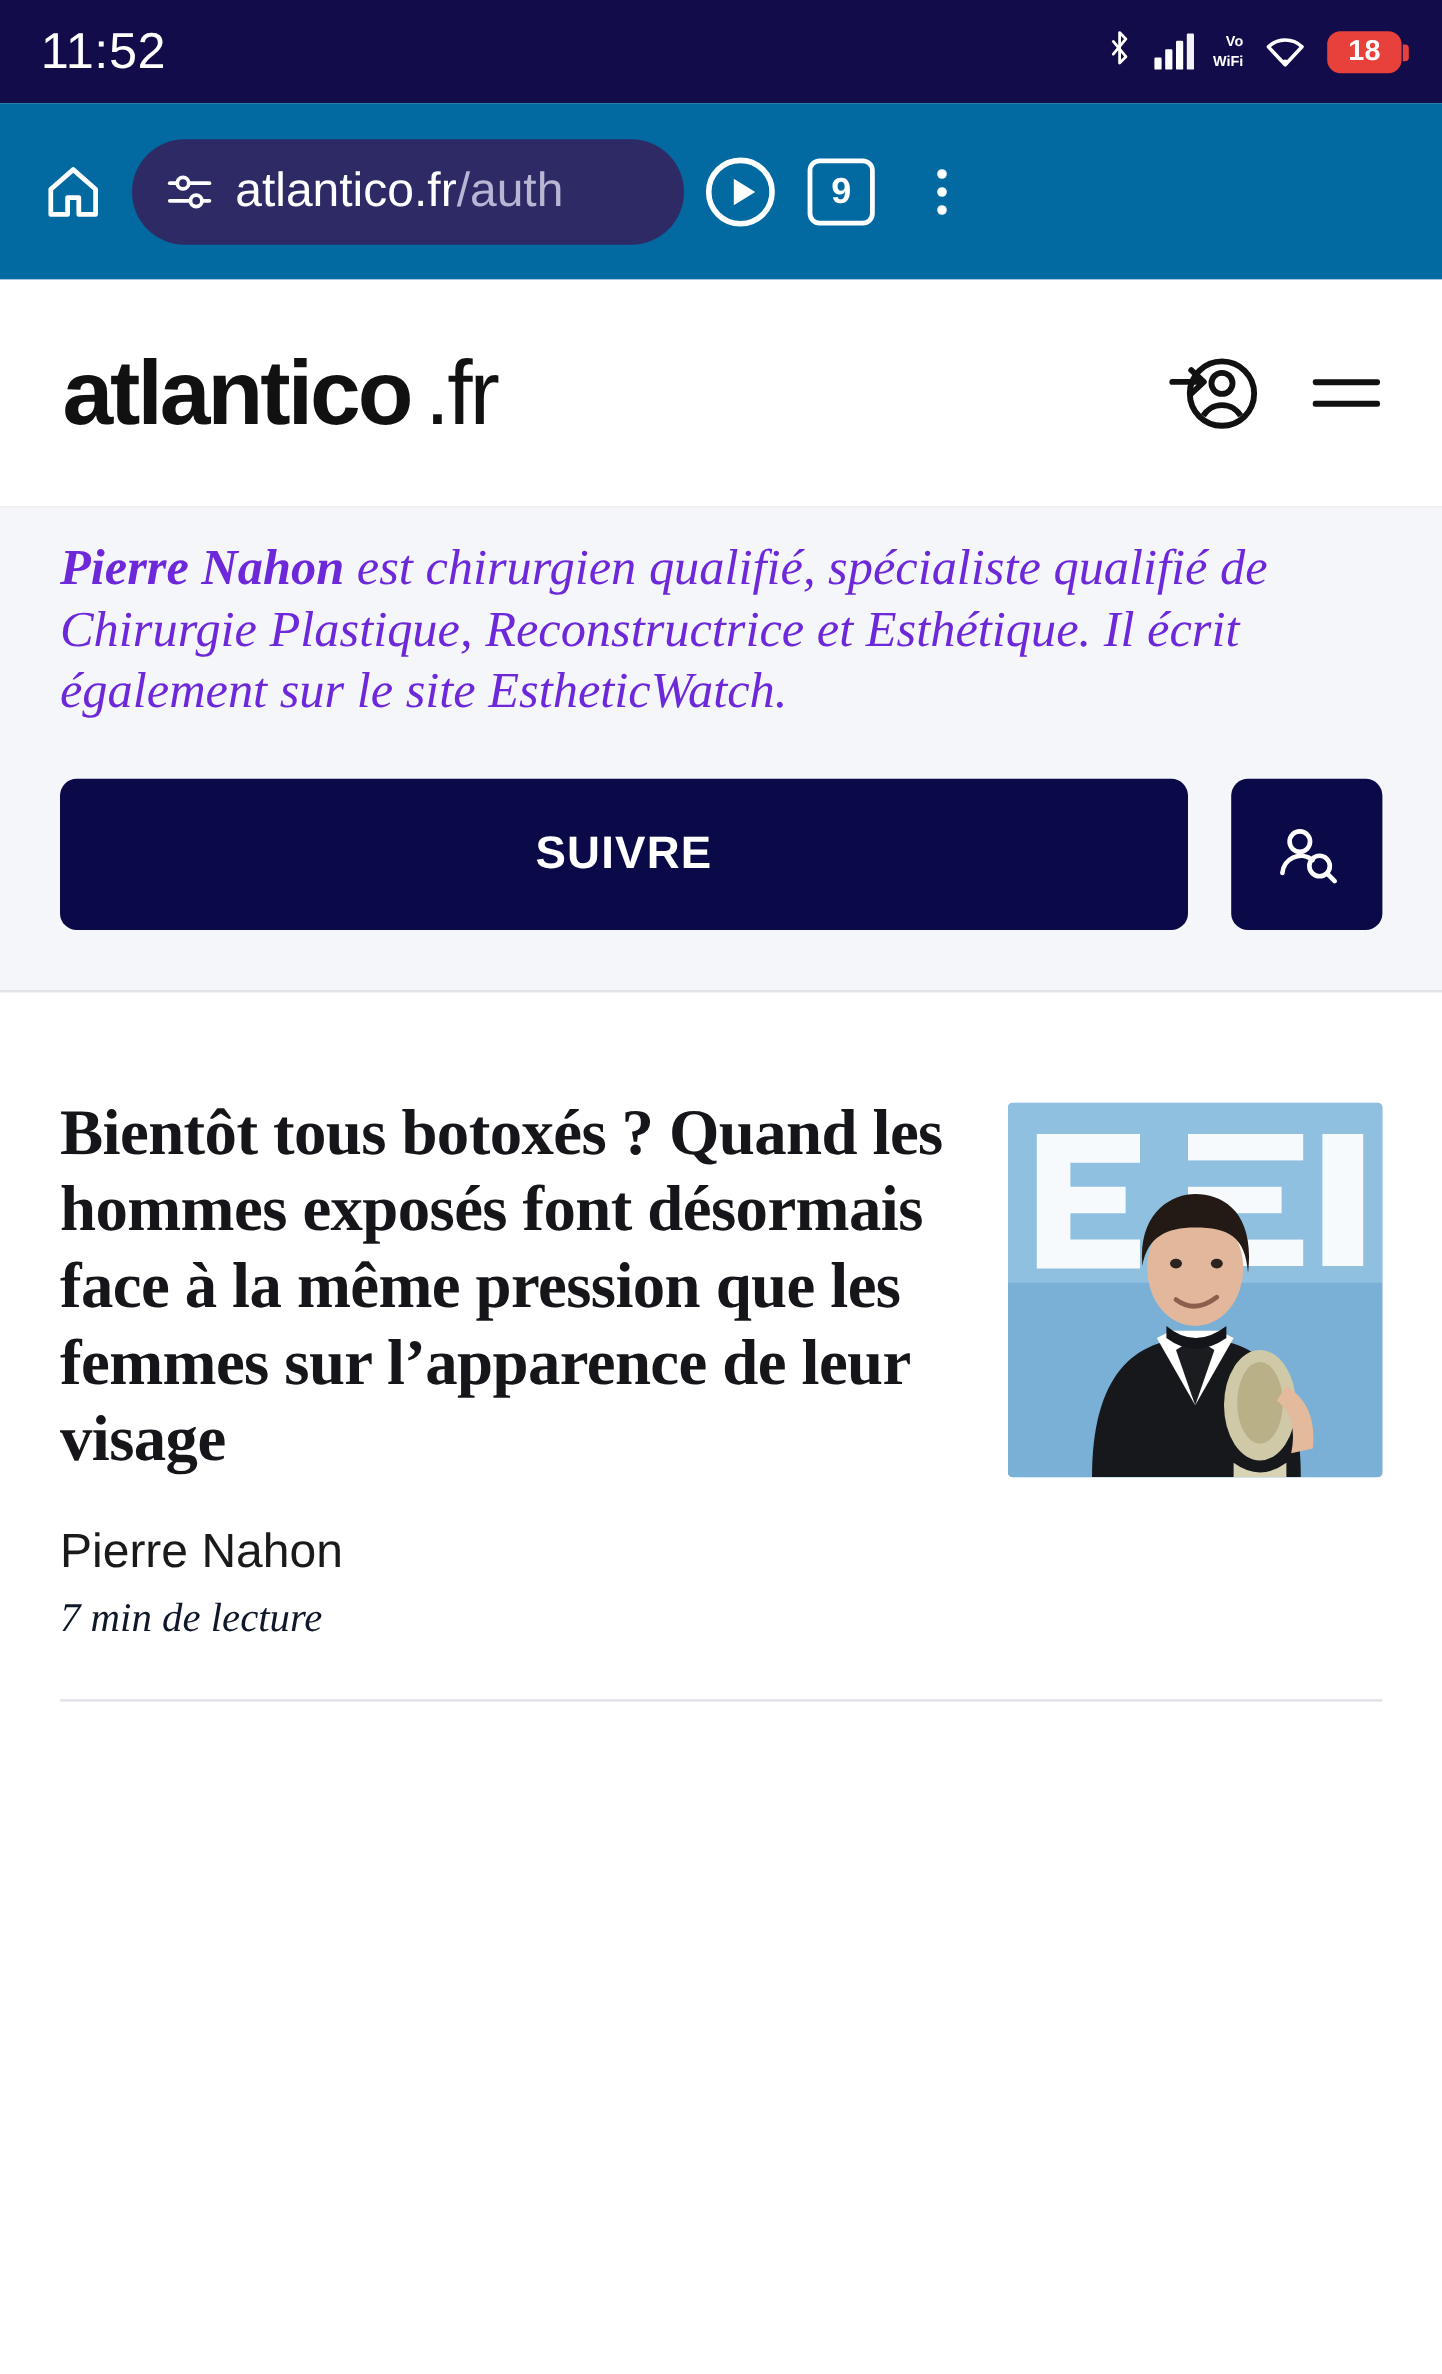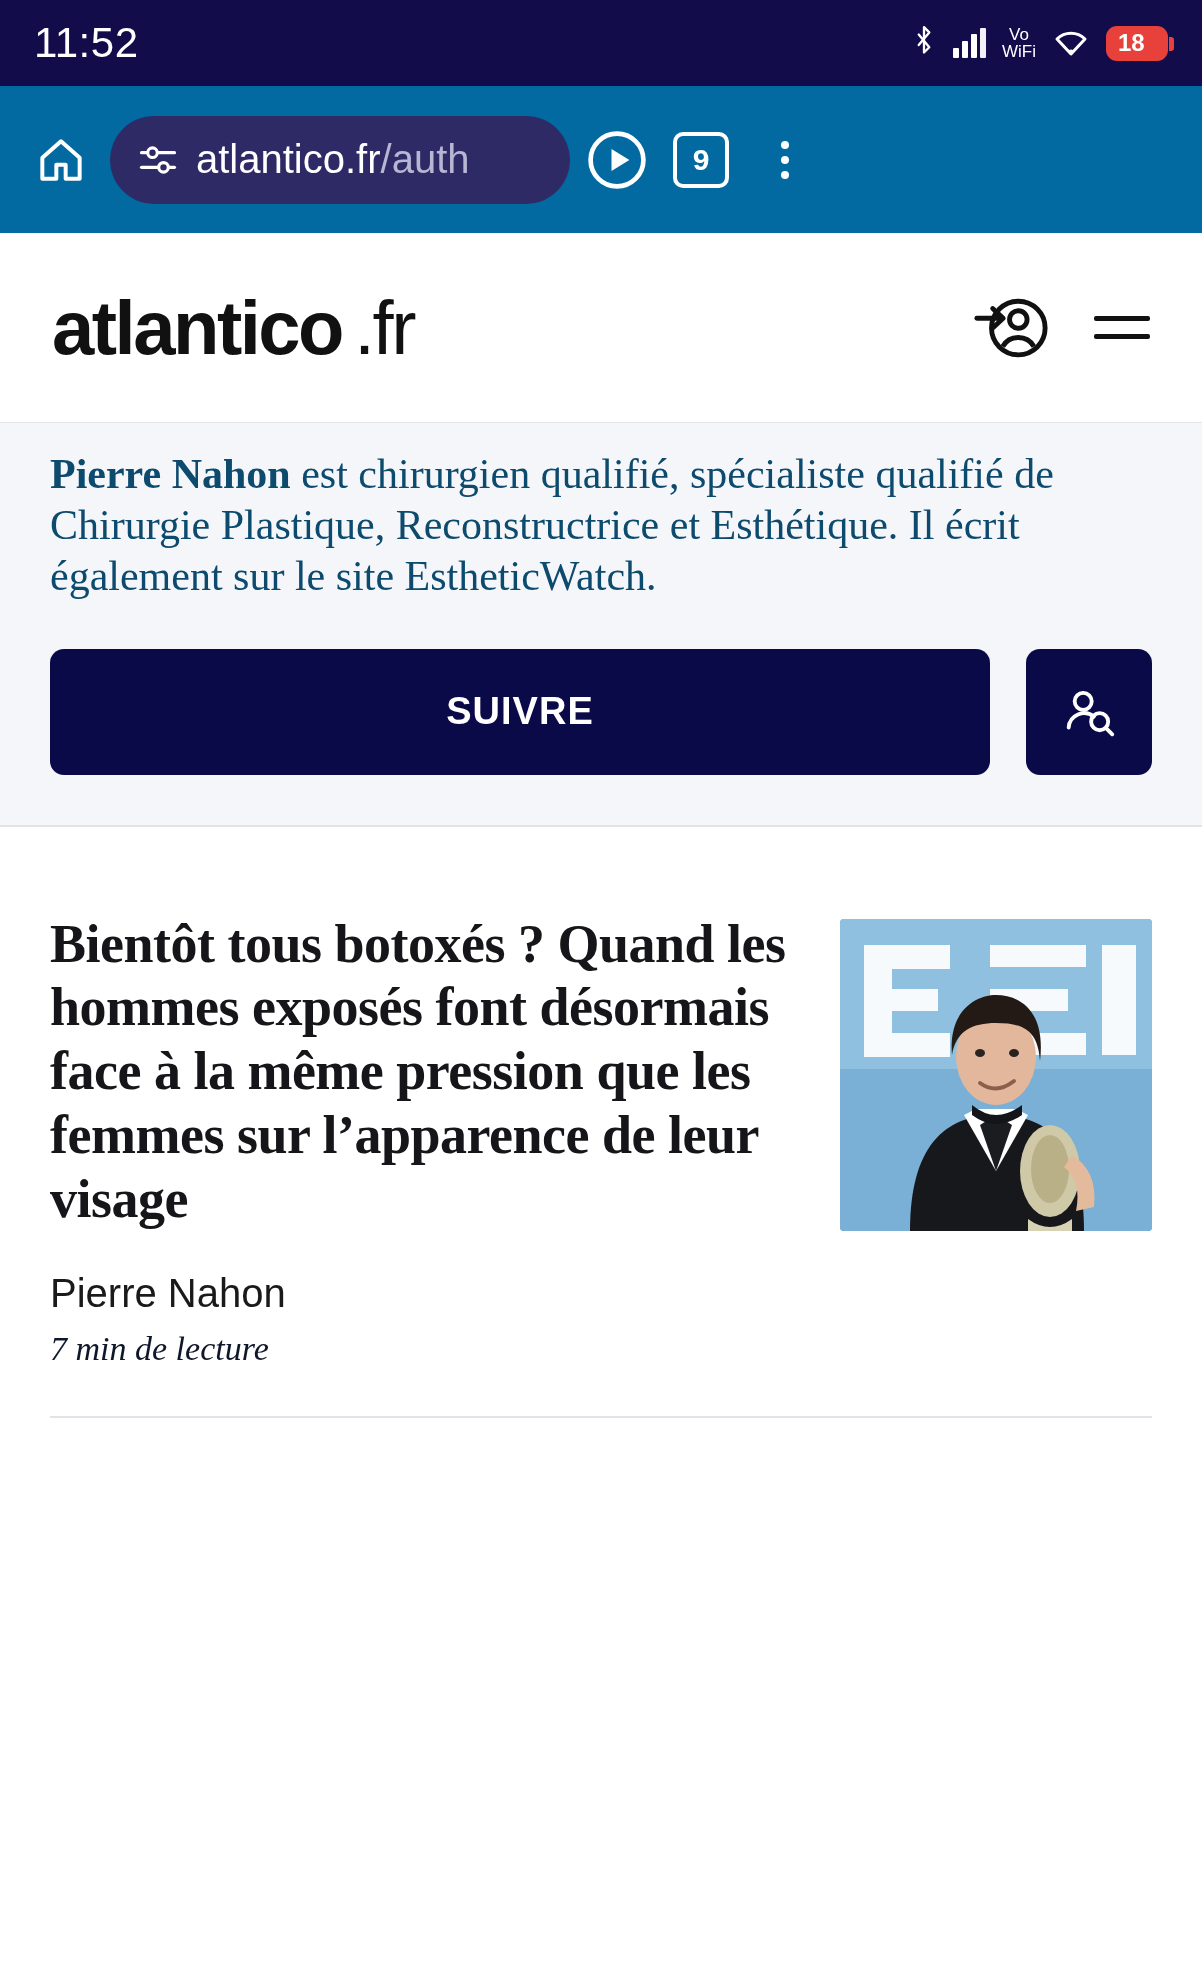--- a/index.html
+++ b/index.html
@@ -32,35 +32,36 @@
     gap: 16px;
   }
   .bt-icon { width: 26px; height: 38px; }
   .sig-bars { display: flex; align-items: flex-end; gap: 3px; height: 30px; }
   .sig-bars i { display:block; width: 6px; background: #ffffff; border-radius: 1px; }
   .sig-bars i:nth-child(1){ height: 10px; }
   .sig-bars i:nth-child(2){ height: 17px; }
   .sig-bars i:nth-child(3){ height: 24px; }
   .sig-bars i:nth-child(4){ height: 30px; background:#ffffff; opacity:.95;}
   .vowifi {
-    font-size: 17px;
+    font-size: 12px;
     line-height: 17px;
-    font-weight: 400;
-    text-align: center;
+    font-weight: 700;
+    text-align: right;
   }
   .wifi-icon { width: 38px; height: 30px; }
   .battery {
     background: #e8403a;
     color: #ffffff;
     border-radius: 11px;
     font-size: 24px;
     font-weight: 700;
     padding: 3px 12px 4px 12px;
     position: relative;
     min-width: 62px;
+    text-align: center;
   }
   .battery:after {
     content: "";
     position: absolute;
     right: -6px; top: 11px;
     width: 5px; height: 14px;
     background: #e8403a;
     border-radius: 0 3px 3px 0;
   }
 
@@ -136,23 +137,24 @@
   }
   .contrib-label {
     font-family: "Liberation Serif", serif;
     font-style: italic;
     font-size: 36px;
     color: #1b1b1b;
     margin-bottom: 26px;
   }
   .contrib-bio {
     font-family: "Liberation Serif", serif;
+    font-style: italic;
     font-size: 42px;
     line-height: 1.22;
-    color: #0c4a6e;
+    color: #6d28d9;
   }
   .contrib-bio b { font-weight: 700; }
   .contrib-actions {
     display: flex;
     gap: 36px;
     margin-top: 46px;
   }
   .follow-btn {
     flex: 1;
     height: 126px;

